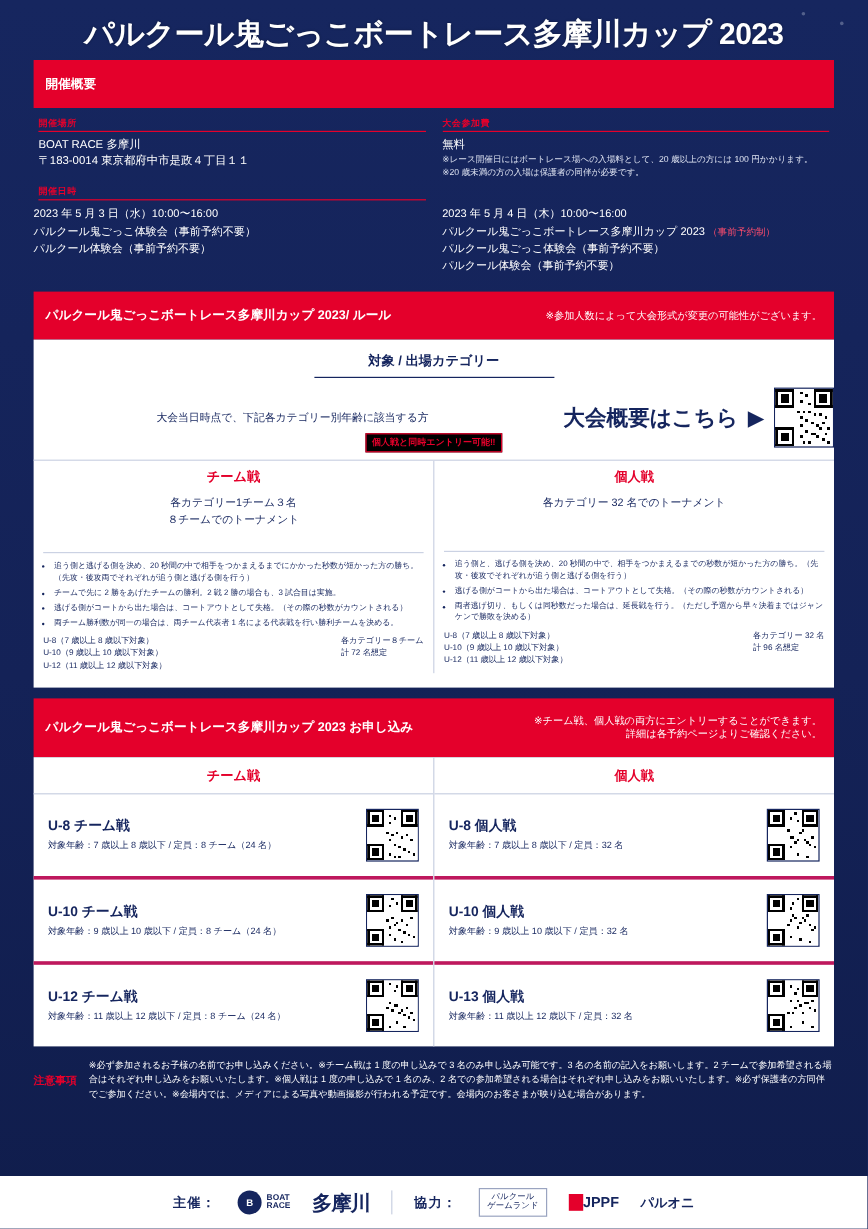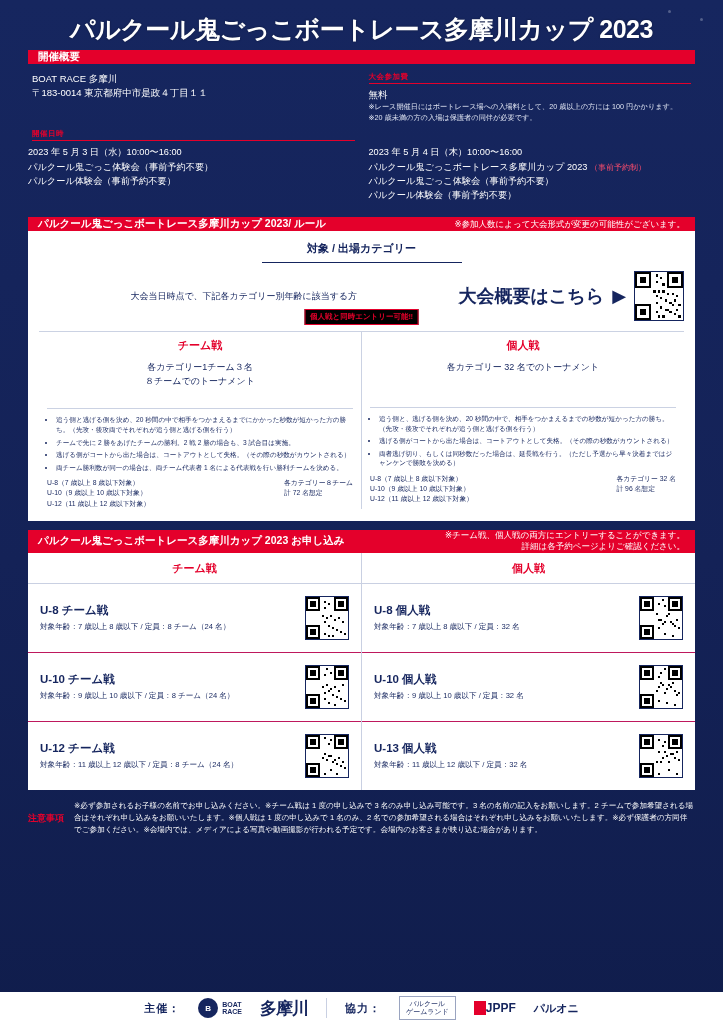--- a/index.html
+++ b/index.html
@@ -25,21 +25,21 @@
     font-size:25px;
     font-weight:bold;
     letter-spacing:-0.5px;
     line-height:1.1;
     text-shadow:0 0 2px rgba(0,0,0,.4);
   }
   
   .redbar{
     background:#e4002b;
     margin:0 28px;
-    padding:0 10px;
+    padding:13px 10px;
     font-size:10px;
     font-weight:bold;
     display:flex;
     align-items:center;
     justify-content:space-between;
   }
   .redbar .left{font-size:10.5px;}
   .redbar .right{font-size:8.5px;font-weight:normal;text-align:right;line-height:1.35;}
   .sec-gap{height:9px;}
   
@@ -67,21 +67,21 @@
     gap:14px;
     padding-bottom:6px;
   }
   .dates .col .txt{font-size:9.2px;line-height:1.55;}
   .note-red{color:#ff4d6d;font-size:8px;}
   
   .rules{
     margin:0 28px;
     background:#ffffff;
     color:#15255e;
-    padding:10px 11px 12px;
+    padding:10px 0 12px;
   }
   .rules h3{
     margin:0 0 6px;
     text-align:center;
     font-size:11px;
     color:#15255e;
     font-weight:bold;
   }
   .rule-underline{
     width:200px;height:1px;background:#15255e;margin:0 auto 8px;
@@ -141,38 +141,38 @@
   }
   .apply-cols{display:flex;}
   .apply-col{flex:1;}
   .apply-col + .apply-col{border-left:1px solid #c9d0e2;}
   .apply-head{
     text-align:center;color:#e4002b;font-weight:bold;font-size:11px;
     padding:8px 0 7px;border-bottom:1px solid #c9d0e2;
   }
   .apply-item{
     display:flex;align-items:center;justify-content:space-between;
-    padding:9px 12px;border-bottom:1px solid #be185d;
+    padding:9px 12px;border-bottom:3px solid #be185d;
     min-height:50px;
   }
   .apply-item:last-child{border-bottom:none;}
   .ai-title{font-size:11.5px;font-weight:bold;margin-bottom:4px;}
   .ai-sub{font-size:7.6px;}
   
   .notes{
     margin:10px 28px 0;
     display:flex;gap:10px;align-items:flex-start;
   }
   .notes-label{
     color:#e4002b;font-size:9px;font-weight:bold;white-space:nowrap;padding-top:12px;text-align:right;
   }
   .notes-body{font-size:7.6px;line-height:1.62;color:#ffffff;}
   
   .footer{
-    position:absolute;left:0;right:0;bottom:0;height:32px;
+    position:absolute;left:0;right:0;bottom:0;height:44px;
     background:#ffffff;display:flex;align-items:center;justify-content:center;gap:18px;
     color:#15255e;
   }
   .f-label{font-size:11px;font-weight:bold;letter-spacing:1px;}
   .logo-boat{
     display:flex;align-items:center;gap:4px;
   }
   .boat-mark{
     width:20px;height:20px;border-radius:50%;
     background:#15255e;color:#fff;font-size:8px;
@@ -203,20 +203,21 @@
   <div class="title-wrap">
     <div class="title">パルクール鬼ごっこボートレース多摩川カップ 2023</div>
   </div>
 
   <div class="redbar">
     <span class="left">開催概要</span>
   </div>
 
   <div class="outline">
     <div class="col">
+      <div class="lbl">開催場所</div>
       <div class="txt">BOAT RACE 多摩川</div>
       <div class="txt">〒183-0014 東京都府中市是政４丁目１１</div>
     </div>
     <div class="col">
       <div class="lbl">大会参加費</div>
       <div class="txt">無料</div>
       <div class="txt small">※レース開催日にはボートレース場への入場料として、20 歳以上の方には 100 円かかります。</div>
       <div class="txt small">※20 歳未満の方の入場は保護者の同伴が必要です。</div>
     </div>
   </div>

